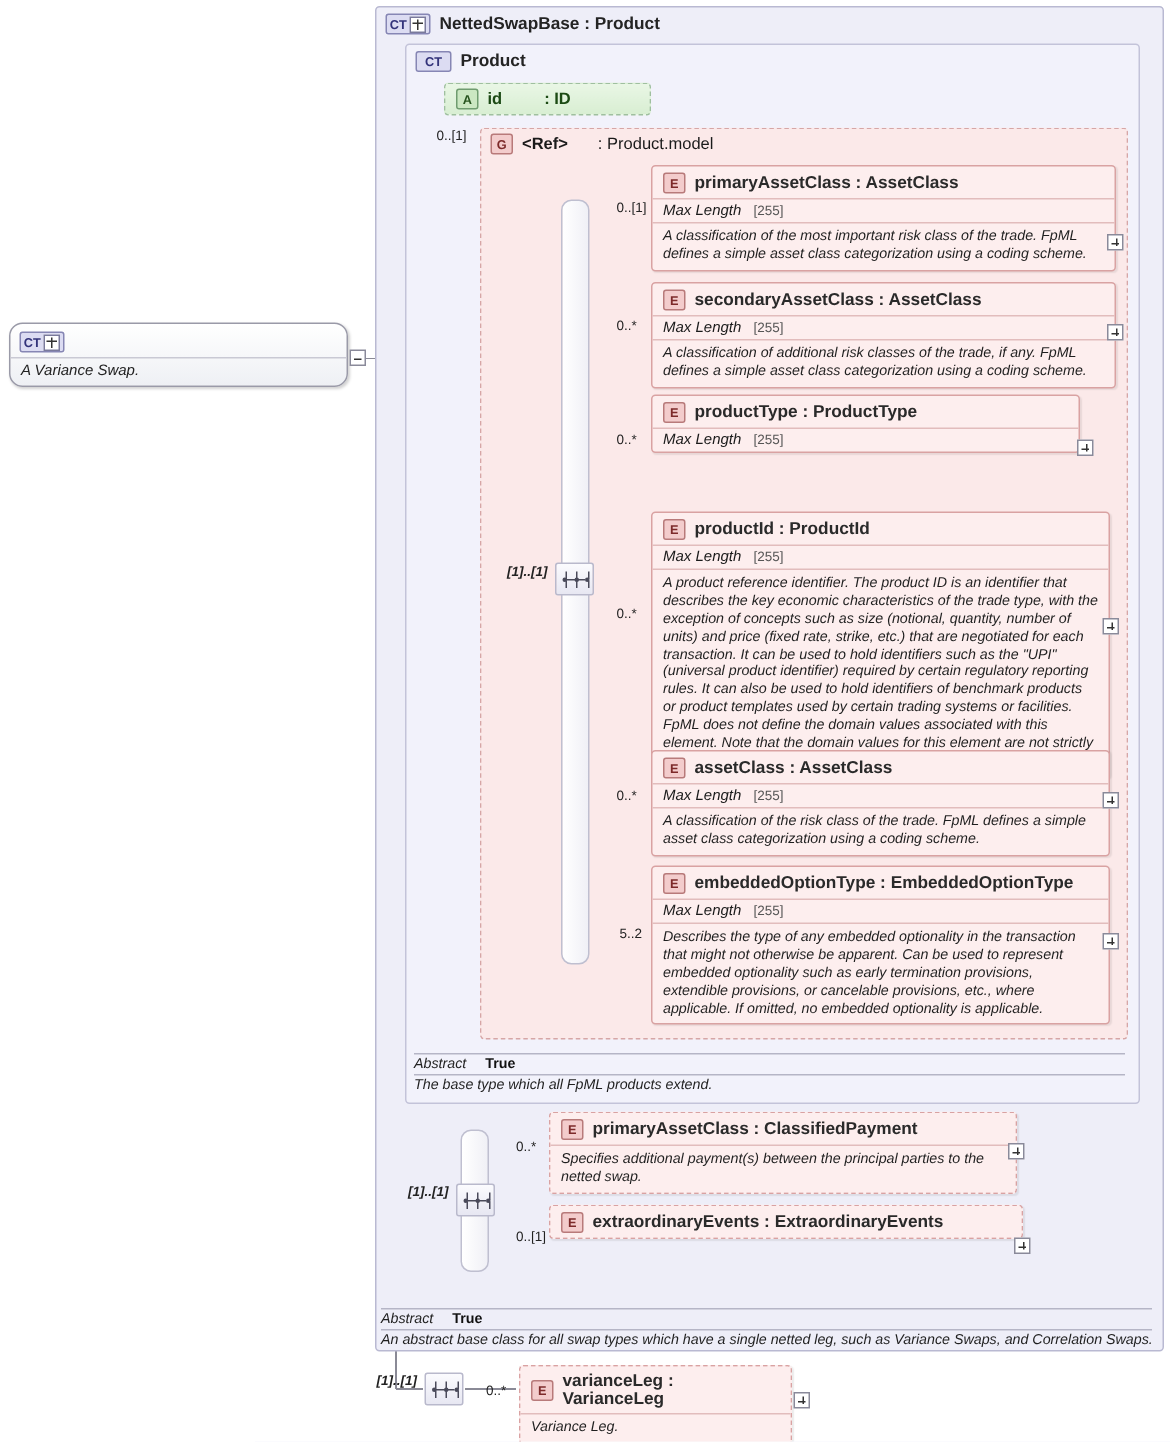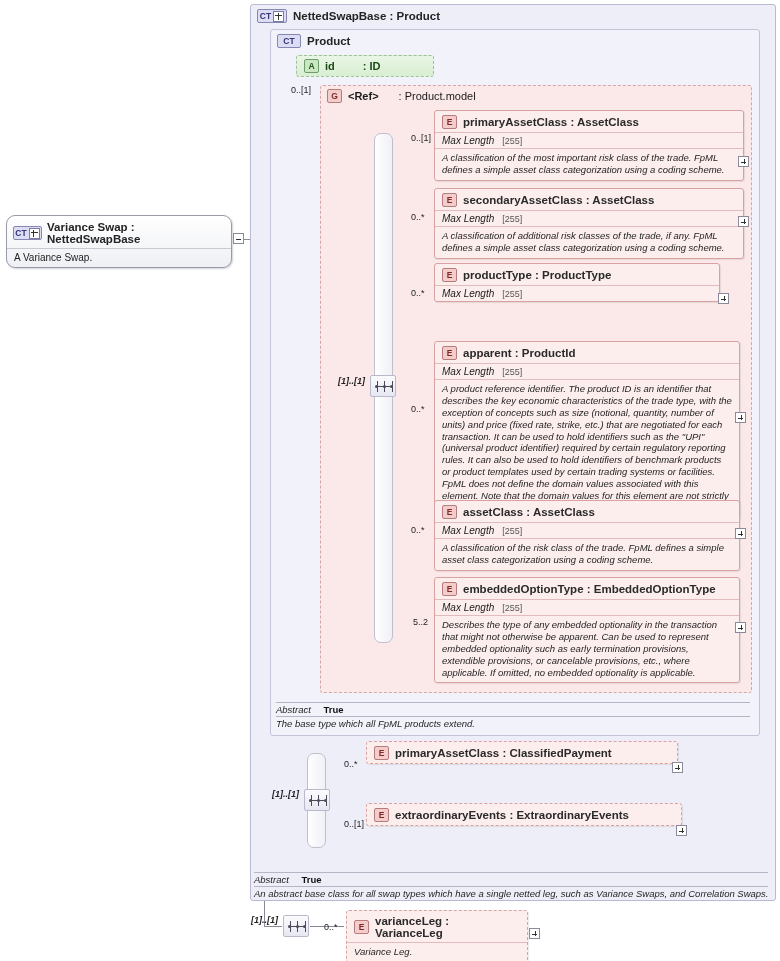--- a/index.html
+++ b/index.html
@@ -40,20 +40,21 @@
     box-shadow: 1px 1px 2px rgba(0,0,0,0.18);
   }
   .rootbox .titlerow {
     display: flex;
     align-items: center;
     gap: 5px;
     padding: 5px 6px 3px 6px;
   }
   .rootbox .desc {
     border-top: 1px solid #c9c9d4;
+    font-style: italic;
     font-size: 10px;
     padding: 3px 8px 4px 7px;
     color: #222;
   }
   .rootbox .title {
     font-weight: bold;
     font-size: 11.5px;
     color: #242424;
   }
 
@@ -351,21 +352,20 @@
 
       <path d="M310 926 H344"></path>
     </g>
   </svg>
 
   <div class="node rootbox" style="left:6px; top:215px; width:226px;">
     <div class="titlerow">
       <span class="badge badge-ctplus">
         CT<span class="plusglyph"></span>
       </span>
-      <span class="title">Variance Swap : NettedSwapBase</span>
     </div>
     <div class="desc">A Variance Swap.</div>
   </div>
   <div class="collapser" style="left:233px; top:233px;"></div>
 
   <div class="node ctbox" style="left:250px; top:4px; width:526px; height:897px;">
     <div class="cthead">
       <span class="badge badge-ctplus">
         CT<span class="plusglyph"></span>
       </span>
@@ -448,21 +448,21 @@
       <span class="facetname">Max Length</span>
       <span class="facetval">[255]</span>
     </div>
   </div>
   <div class="occ" style="left:411px; top:288px;">0..*</div>
   <div class="expander" style="left:718px; top:293px;"></div>
 
   <div class="node elbox" style="left:434px; top:341px; width:306px;">
     <div class="elhead">
       <span class="badge badge-e">E</span>
-      <span class="elname">apparent : ProductId</span>
+      <span class="elname">productId : ProductId</span>
     </div>
     <div class="facetrow">
       <span class="facetname">Max Length</span>
       <span class="facetval">[255]</span>
     </div>
     <div class="annot">A product reference identifier. The product ID is an identifier that describes the key economic characteristics of the trade type, with the exception of concepts such as size (notional, quantity, number of units) and price (fixed rate, strike, etc.) that are negotiated for each transaction. It can be used to hold identifiers such as the "UPI" (universal product identifier) required by certain regulatory reporting rules. It can also be used to hold identifiers of benchmark products or product templates used by certain trading systems or facilities. FpML does not define the domain values associated with this element. Note that the domain values for this element are not strictly an enumerated list.</div>
   </div>
   <div class="occ" style="left:411px; top:404px;">0..*</div>
   <div class="expander" style="left:735px; top:412px;"></div>
 
@@ -515,20 +515,21 @@
     <div class="stub" style="left:13px; top:11px; height:5px;"></div>
     <div class="stub" style="left:20.5px; top:11px; height:5px;"></div>
   </div>
   <div class="occ bold" style="left:272px; top:789px;">[1]..[1]</div>
 
   <div class="node elbox dashed" style="left:366px; top:741px; width:312px;">
     <div class="elhead">
       <span class="badge badge-e">E</span>
       <span class="elname">primaryAssetClass : ClassifiedPayment</span>
     </div>
+    <div class="annot">Specifies additional payment(s) between the principal parties to the netted swap.</div>
   </div>
   <div class="occ" style="left:344px; top:759px;">0..*</div>
   <div class="expander" style="left:672px; top:762px;"></div>
 
   <div class="node elbox dashed" style="left:366px; top:803px; width:316px;">
     <div class="elhead">
       <span class="badge badge-e">E</span>
       <span class="elname">extraordinaryEvents : ExtraordinaryEvents</span>
     </div>
   </div>

